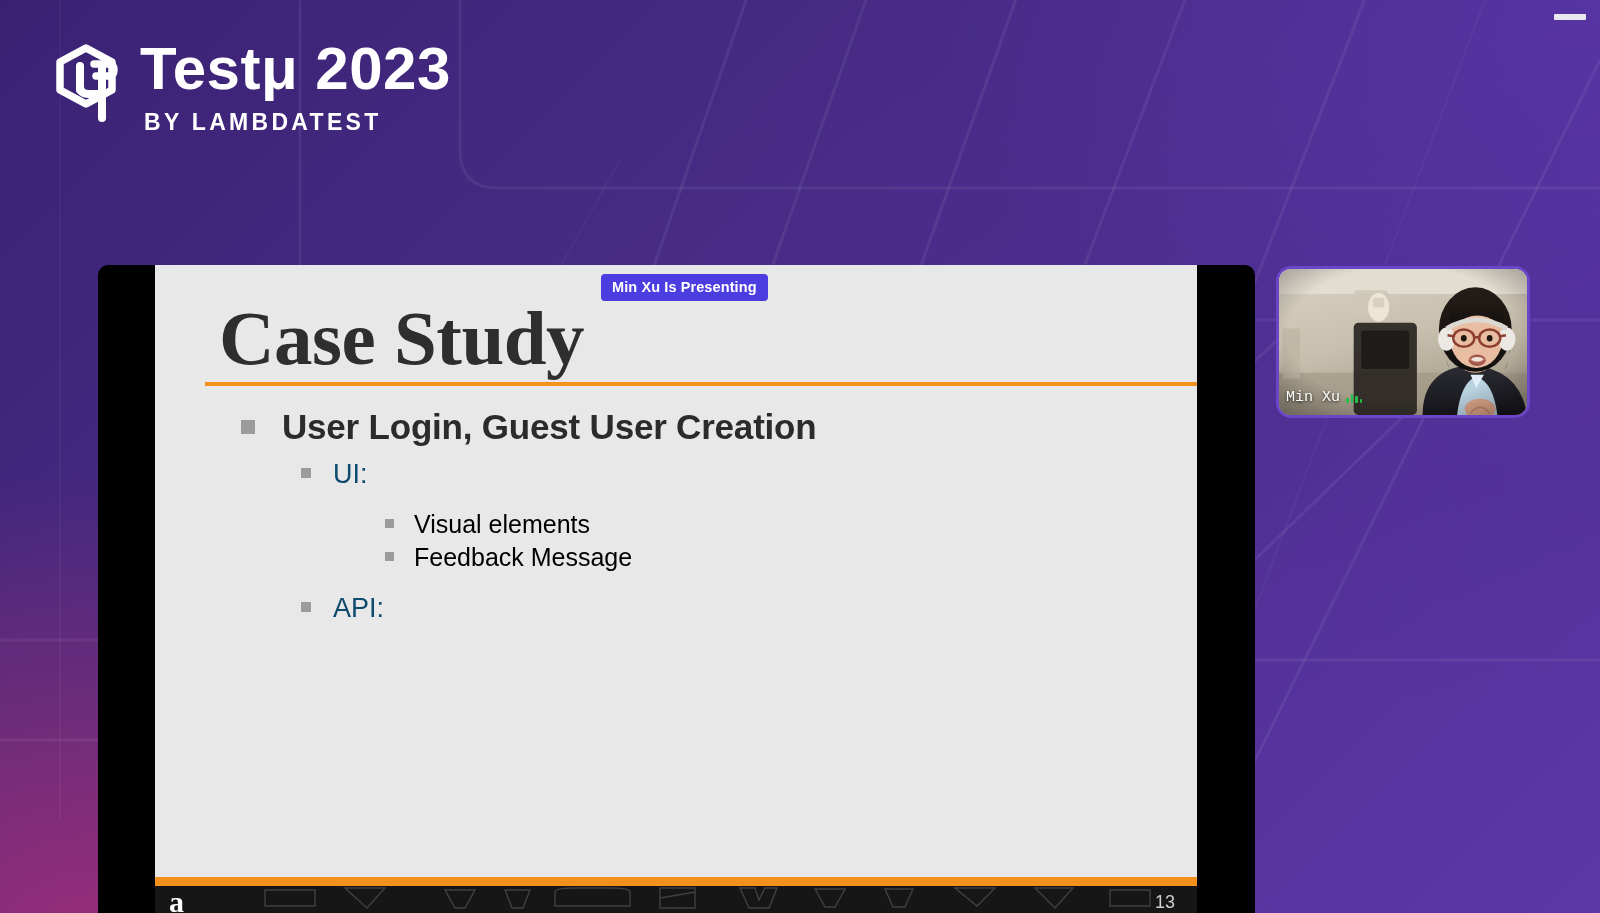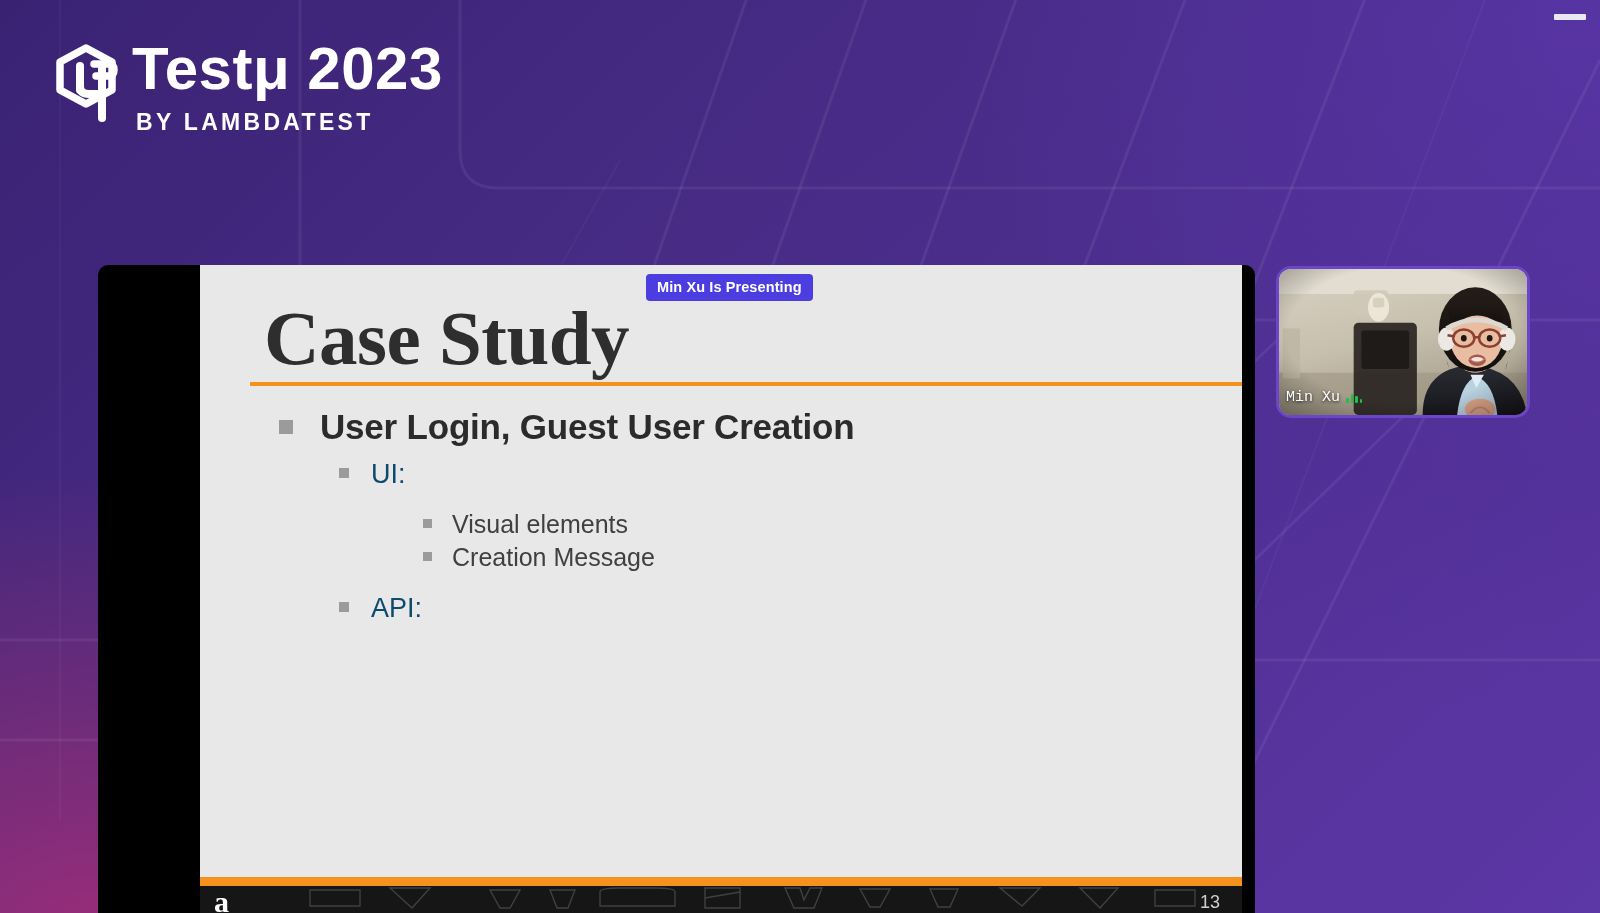--- a/index.html
+++ b/index.html
@@ -17,21 +17,21 @@
       radial-gradient(ellipse 900px 700px at 6% 104%, rgba(160,45,120,0.95) 0%, rgba(140,45,115,0.55) 35%, rgba(90,35,105,0.0) 68%),
       radial-gradient(ellipse 1200px 900px at 100% 0%, rgba(92,55,175,0.55) 0%, rgba(70,40,140,0.15) 55%, rgba(0,0,0,0) 80%),
       linear-gradient(135deg, #3a2273 0%, #452a82 30%, #4d2f8e 55%, #54329a 75%, #5c37a6 100%);
     overflow:hidden;
   }
   #bg-lines { position:absolute; inset:0; width:100%; height:100%; }
 
   
   #brand-header {
     position:absolute; left:50px; top:38px;
-    display:flex; align-items:flex-start; gap:8px;
+    display:flex; align-items:flex-start; gap:16px;
     z-index:6;
   }
   #brand-mark { width:74px; height:80px; flex:0 0 auto; margin-top:4px; }
   #brand-text { display:flex; flex-direction:column; }
   #brand-title {
     color:#ffffff; font-size:60px; font-weight:700; line-height:1.02;
     letter-spacing:0.5px; white-space:nowrap;
   }
   #brand-subtitle {
     color:#ffffff; font-size:23px; font-weight:700;
@@ -51,21 +51,20 @@
     background:#000000;
     border-radius:10px 10px 0 0;
     overflow:hidden;
     z-index:4;
   }
   #slide-surface {
     position:absolute; left:57px; top:0;
     width:1042px; height:648px;
     background:#e8e8e8;
     overflow:hidden;
-    margin-left:45px;
   }
 
   #presenting-badge {
     position:absolute; left:446px; top:9px;
     background:#4b3de0;
     color:#ffffff;
     font-size:14.5px; font-weight:700;
     padding:5px 11px 6px;
     border-radius:4px;
     white-space:nowrap;
@@ -80,35 +79,35 @@
     color:#2e2e2e;
     letter-spacing:-0.5px;
     line-height:1;
   }
   #title-rule {
     position:absolute; left:50px; top:117px;
     width:992px; height:4px;
     background:#f5921e;
   }
 
-  #slide-body { position:absolute; left:1px; top:142px; width:100%; }
+  #slide-body { position:absolute; left:8px; top:142px; width:100%; }
 
   .bullet-row { display:flex; align-items:baseline; }
 
   .lvl1 { margin-left:78px; margin-bottom:12px; }
   .lvl1 .marker { width:14px; height:14px; background:#9b9b9b; flex:0 0 auto; transform:translateY(-5px); }
   .lvl1 .text { font-size:35px; font-weight:700; color:#2b2b2b; margin-left:27px; letter-spacing:-0.2px; }
 
   .lvl2 { margin-left:138px; margin-bottom:3px; }
   .lvl2 .marker { width:10px; height:10px; background:#9b9b9b; flex:0 0 auto; transform:translateY(-5px); }
   .lvl2 .text { font-size:27px; font-weight:400; color:#0c4a6e; margin-left:22px; }
 
   .lvl3 { margin-left:222px; margin-bottom:4px; }
   .lvl3 .marker { width:9px; height:9px; background:#9b9b9b; flex:0 0 auto; transform:translateY(-5px); }
-  .lvl3 .text { font-size:25px; font-weight:400; color:#404040; margin-left:20px; }
+  .lvl3 .text { font-size:25px; font-weight:400; color:#000000; margin-left:20px; }
 
   .group-gap { height:17px; }
 
   #slide-footer-rule {
     position:absolute; left:0; bottom:27px;
     width:100%; height:9px; background:#f5921e;
   }
   #slide-footer-band {
     position:absolute; left:0; bottom:0;
     width:100%; height:27px;
@@ -223,21 +222,21 @@
 
       <div class="group-gap"></div>
 
       <div class="bullet-row lvl3">
         <span class="marker"></span>
         <span class="text">Visual elements</span>
       </div>
 
       <div class="bullet-row lvl3">
         <span class="marker"></span>
-        <span class="text">Creation Message</span>
+        <span class="text">Feedback Message</span>
       </div>
 
       <div class="group-gap"></div>
 
       <div class="bullet-row lvl2">
         <span class="marker"></span>
         <span class="text">API:</span>
       </div>
 
       <div class="group-gap"></div>

